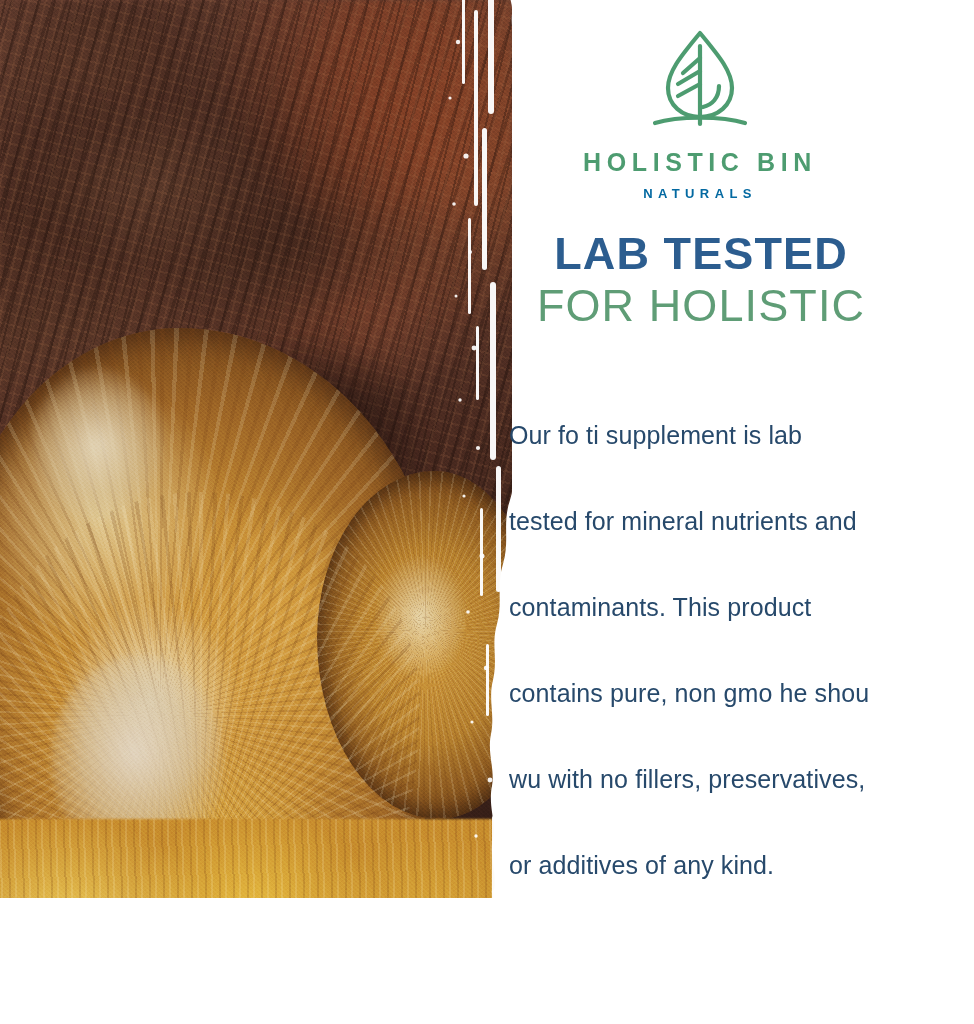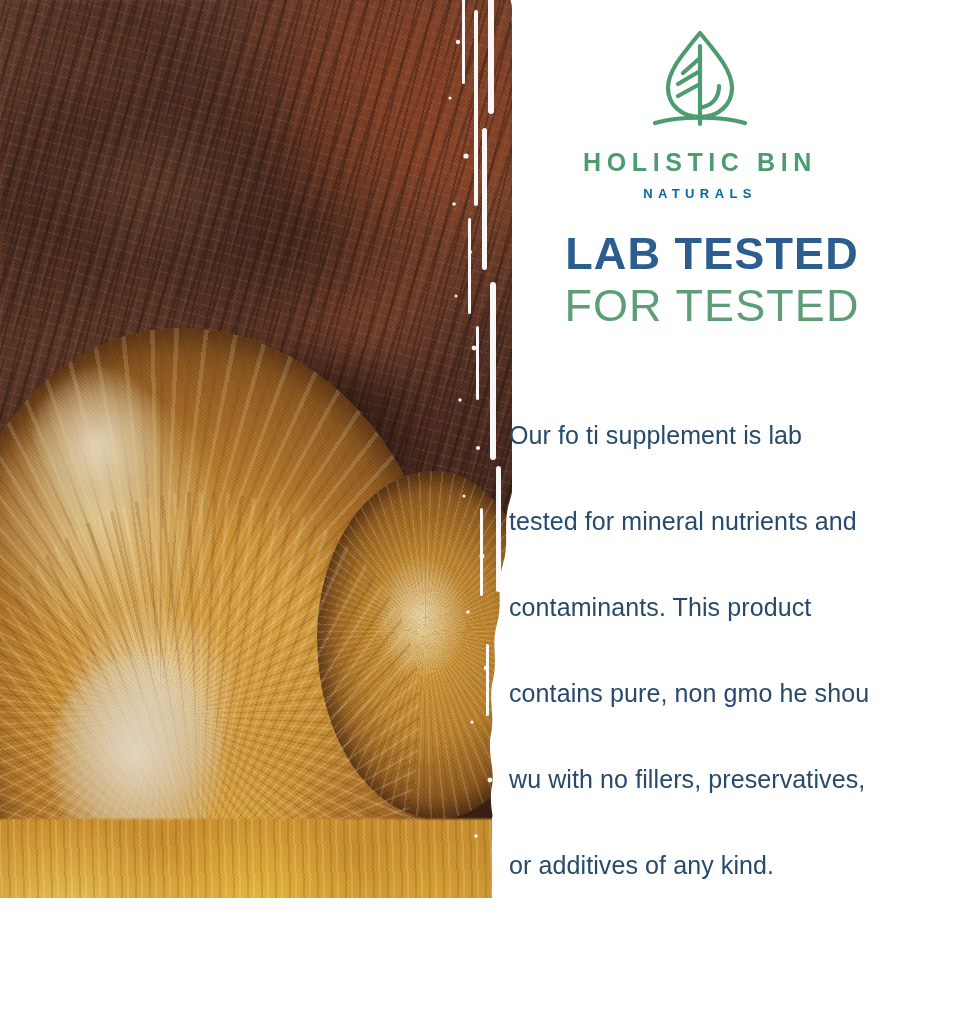--- a/index.html
+++ b/index.html
@@ -289,21 +289,21 @@
     margin: 9px 0 0 0;
     font-size: 13px;
     font-weight: 700;
     letter-spacing: 5.4px;
     color: #0369a1;
     white-space: nowrap;
   }
 
   .headline {
     position: absolute;
-    left: 12px;
+    left: 1px;
     top: 230px;
     width: 420px;
     text-align: center;
   }
   .headline-top {
     margin: 0;
     font-size: 45px;
     font-weight: 700;
     letter-spacing: 1.1px;
     color: #2c5d8f;
@@ -445,21 +445,21 @@
         <path d="M77 62 C77 74 70 81 61 83"></path>
 
         <path d="M13 99 C36 92 80 92 103 99"></path>
       </svg>
       <div class="brand-name">HOLISTIC BIN</div>
       <div class="brand-sub">NATURALS</div>
     </div>
 
     <div class="headline">
       <div class="headline-top">LAB TESTED</div>
-      <div class="headline-bottom">FOR TESTED</div>
+      <div class="headline-bottom">FOR HOLISTIC</div>
     </div>
 
     <div class="body-copy">
       <div class="body-line">Our fo ti supplement is lab</div>
       <div class="body-line">tested for mineral nutrients and</div>
       <div class="body-line">contaminants. This product</div>
       <div class="body-line">contains pure, non gmo he shou</div>
       <div class="body-line">wu with no fillers, preservatives,</div>
       <div class="body-line">or additives of any kind.</div>
     </div>

